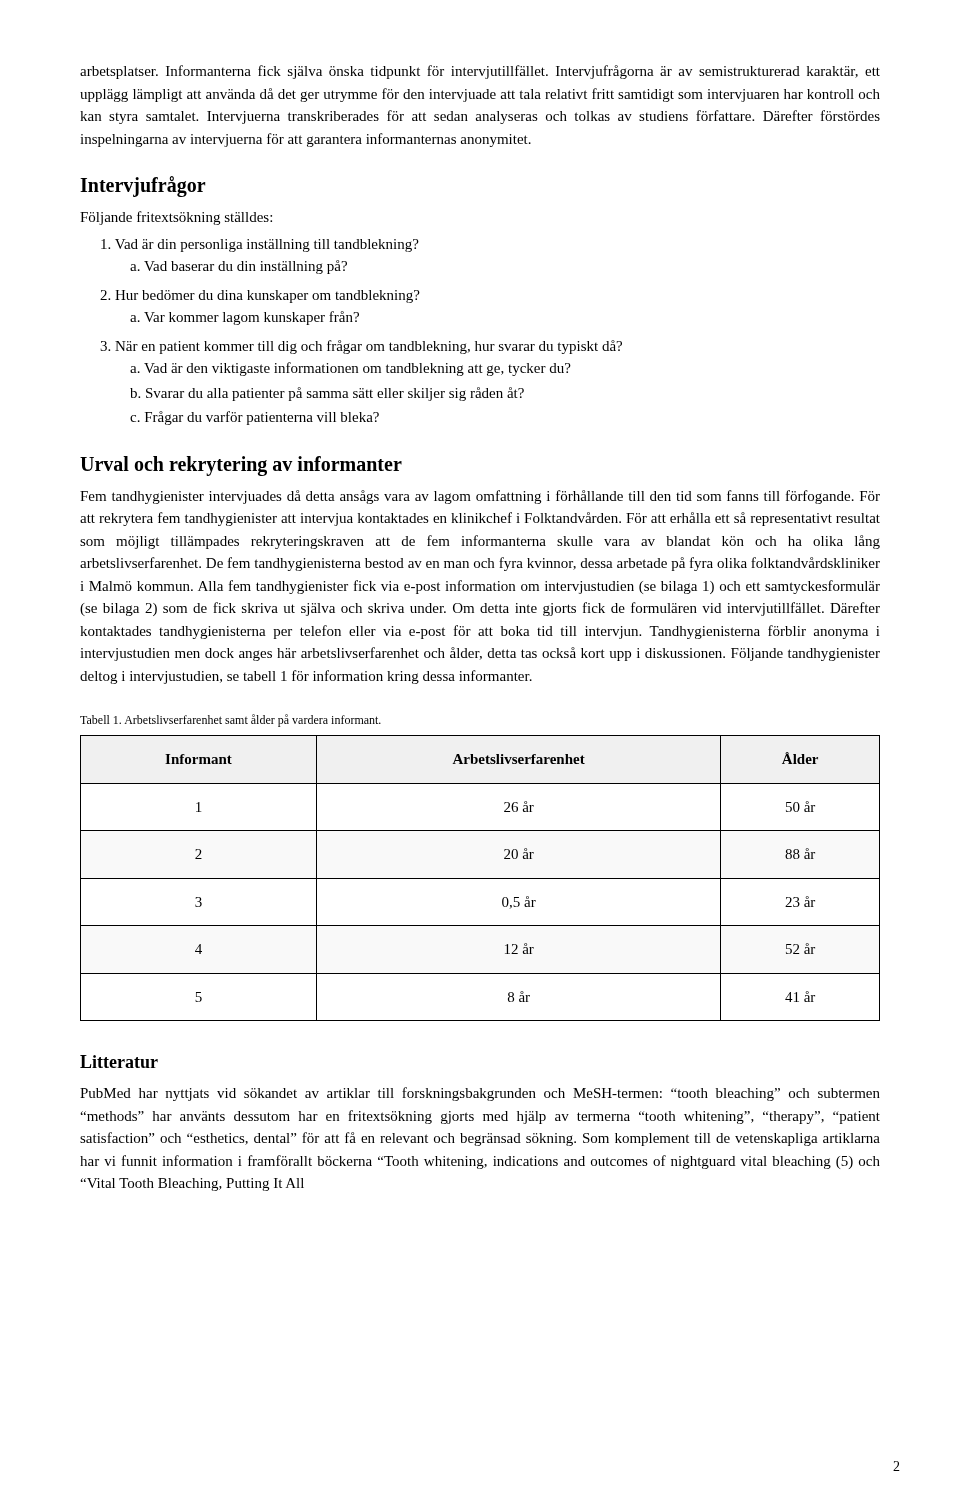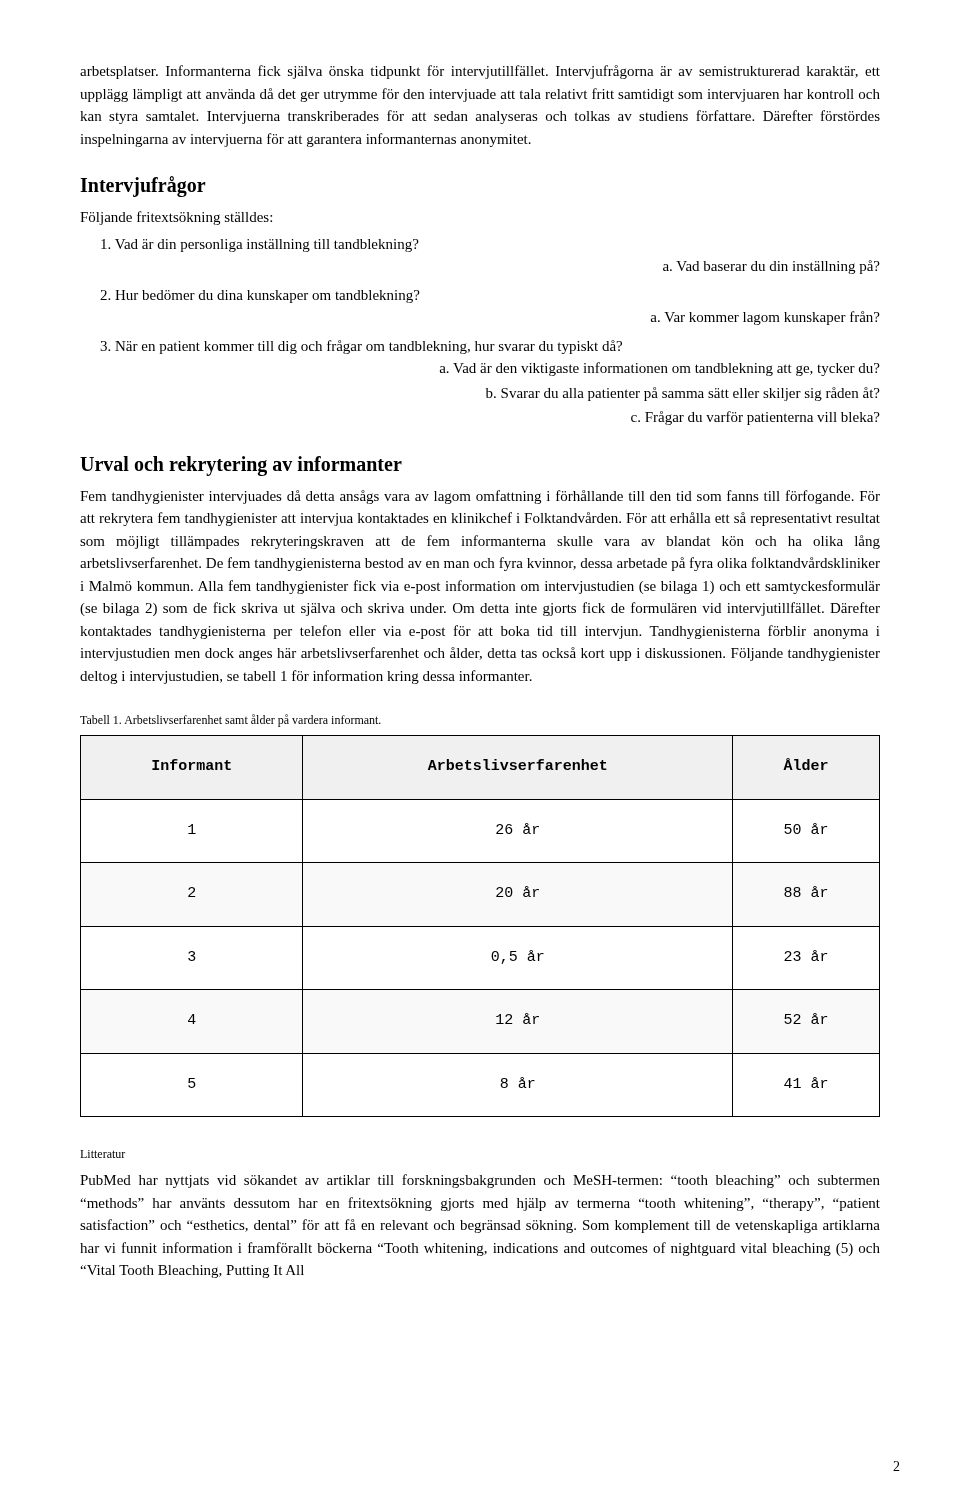--- a/index.html
+++ b/index.html
@@ -29,57 +29,55 @@
     .questions-list {
       list-style: none;
       margin-left: 20px;
     }
     .questions-list > li {
       margin-bottom: 6px;
     }
     .sub-list {
       list-style: none;
       margin-left: 30px;
-      text-align: right;
     }
     .sub-list li {
       margin-bottom: 2px;
     }
     .table-caption {
       margin-top: 24px;
       margin-bottom: 6px;
       font-size: 12px;
     }
     table {
       width: 100%;
       border-collapse: collapse;
       margin-bottom: 20px;
     }
     table th, table td {
       border: 1px solid #000;
-      padding: 20px 12px;
+      padding: 12px 12px;
       text-align: center;
-      font-family: Liberation Mono, monospace;
     }
     table th {
       font-weight: bold;
       background: #f0f0f0;
     }
     table tr:nth-child(even) td {
       background: #f9f9f9;
     }
     .page-number {
       position: absolute;
       bottom: 30px;
       right: 60px;
       font-size: 14px;
     }
     .litteratur-heading {
-      font-size: 12px;
-      font-weight: normal;
+      font-size: 18px;
+      font-weight: bold;
       margin-top: 28px;
       margin-bottom: 6px;
     }
   </style>
 </head>
 <body>
 
 <p class="main-text">arbetsplatser. Informanterna fick själva önska tidpunkt för intervjutillfället. Intervjufrågorna är av semistrukturerad karaktär, ett upplägg lämpligt att använda då det ger utrymme för den intervjuade att tala relativt fritt samtidigt som intervjuaren har kontroll och kan styra samtalet. Intervjuerna transkriberades för att sedan analyseras och tolkas av studiens författare. Därefter förstördes inspelningarna av intervjuerna för att garantera informanternas anonymitet.</p>
 
 <div class="section-heading">Intervjufrågor</div>

